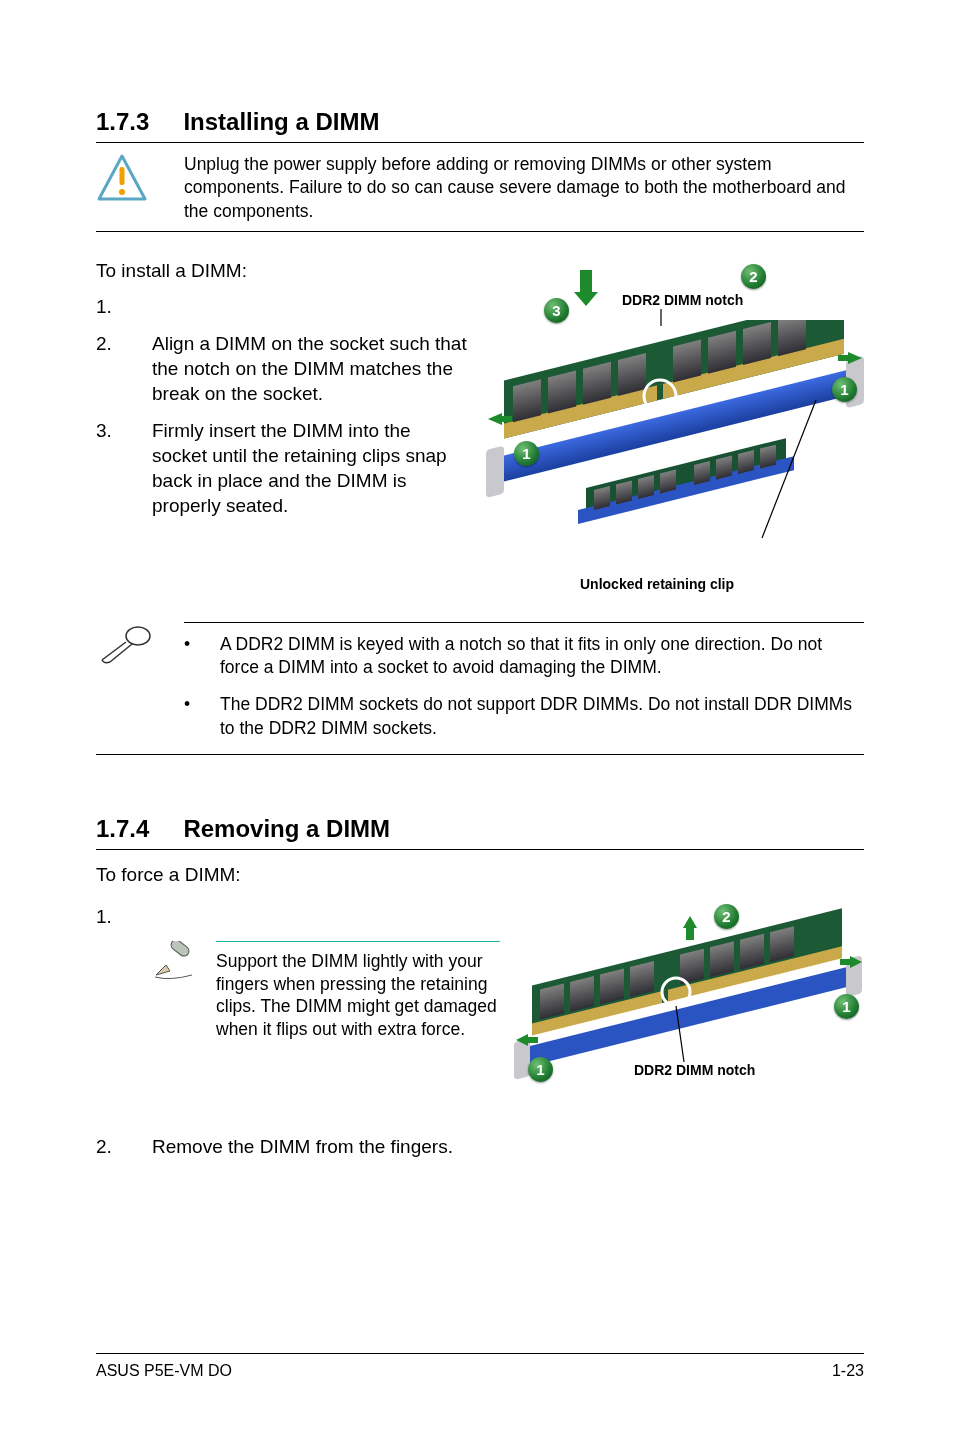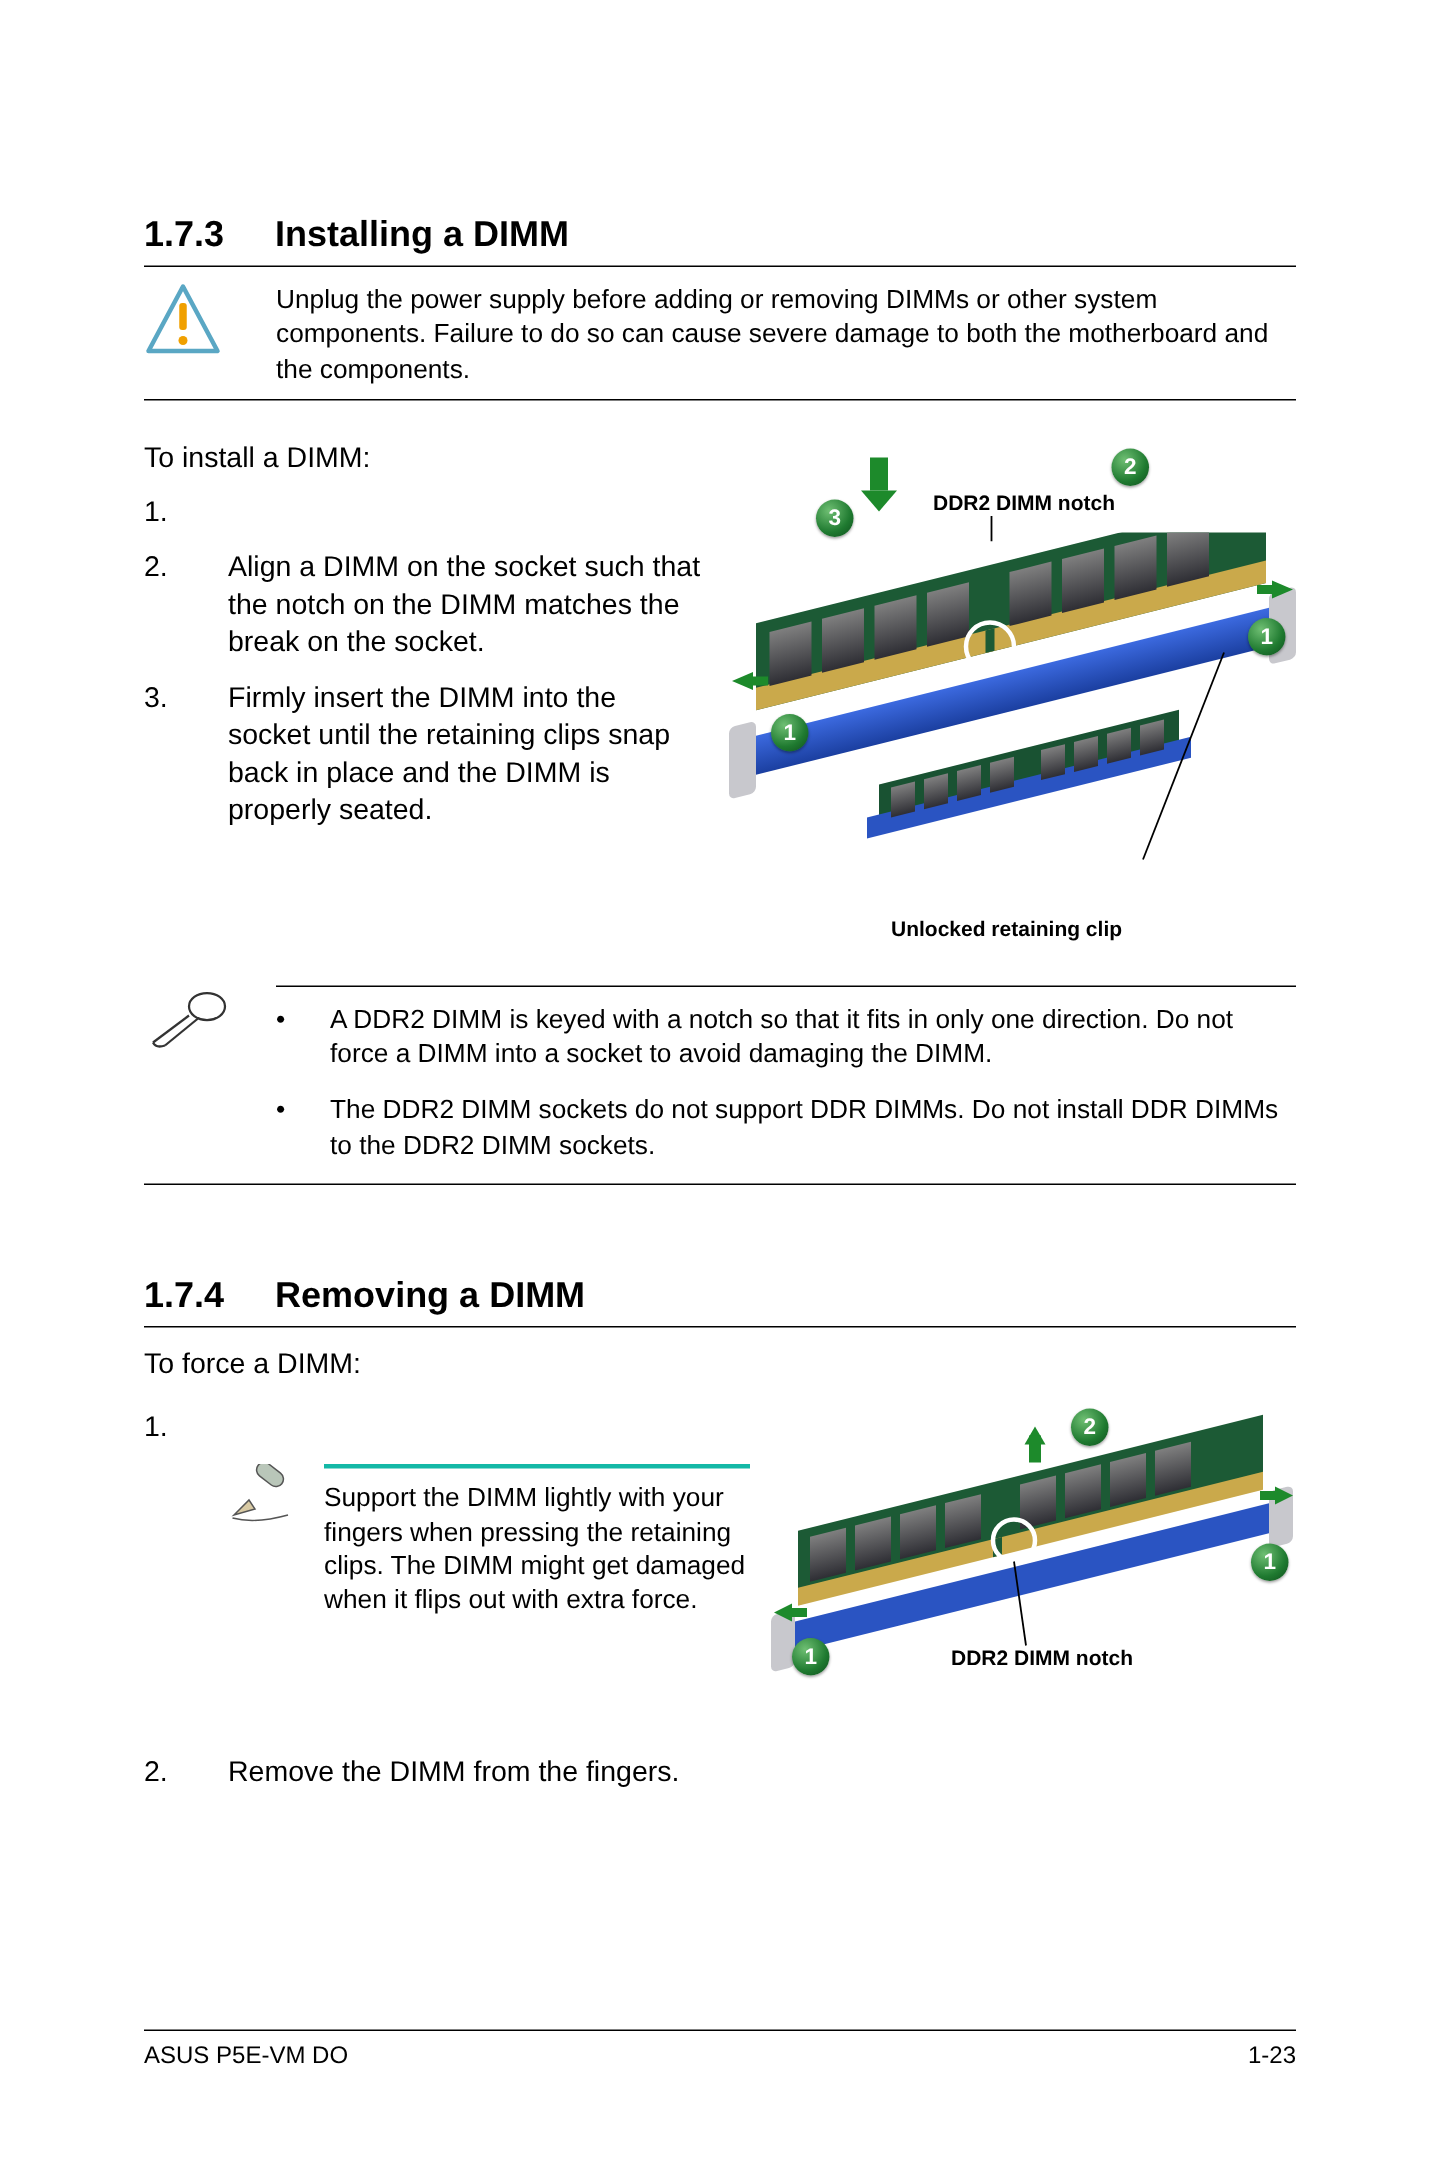--- a/index.html
+++ b/index.html
@@ -11,21 +11,20 @@
     color: #000;
     position: relative;
     padding: 108px 90px 0 96px;
   }
   .section-heading {
     display: flex;
     gap: 34px;
     font-size: 24px;
     font-weight: bold;
     margin-bottom: 6px;
-    margin-top: 35px;
   }
   .hr { border: none; border-top: 1px solid #000; margin-bottom: 10px; }
   .caution-row {
     display: flex;
     gap: 36px;
     align-items: flex-start;
     margin-bottom: 8px;
   }
   .caution-icon { flex: 0 0 52px; }
   .caution-text { font-size: 17.5px; line-height: 1.33; }
@@ -41,21 +40,21 @@
     display: flex;
     gap: 32px;
     margin-top: 26px;
     align-items: flex-start;
     border-bottom: 1px solid #000;
     padding-bottom: 14px;
     margin-bottom: 60px;
   }
   .note-icon { flex: 0 0 56px; }
   .note-body { flex: 1; border-top: 1px solid #000; padding-top: 10px; }
-  .note-body.single { border-top: 3px solid #14b8a6; padding-top: 8px; }
+  .note-body.single { border-top: 1px solid #14b8a6; padding-top: 8px; }
   .bullet-row { display: flex; font-size: 17.5px; line-height: 1.33; margin-bottom: 14px; }
   .bullet-row:last-child { margin-bottom: 0; }
   .bullet-row .dot { width: 36px; flex: 0 0 36px; }
   .col-right svg { display: block; }
   .figtxt { position: absolute; font-weight: bold; font-size: 14px; }
   .circle-badge {
     position: absolute;
     width: 25px; height: 25px;
     border-radius: 50%;
     background: radial-gradient(circle at 35% 30%, #6fbf73 0%, #1f7a30 60%, #0e4d1c 100%);
@@ -186,21 +185,21 @@
         <rect x="130" y="44" width="16" height="20" fill="url(#chip)"></rect>
         <rect x="152" y="44" width="16" height="20" fill="url(#chip)"></rect>
         <rect x="174" y="44" width="16" height="20" fill="url(#chip)"></rect>
       </g>
 
       <line x1="330" y1="80" x2="276" y2="218" stroke="#000" stroke-width="1.2"></line>
     </svg>
 
     <span class="circle-badge" style="top:181px;left:28px">1</span>
     <span class="circle-badge" style="top:117px;left:346px">1</span>
-    <span class="figtxt" style="top:316px;left:108px">Unlocked retaining clip</span>
+    <span class="figtxt" style="top:316px;left:94px">Unlocked retaining clip</span>
   </div>
 </div>
 
 <div class="note-block">
   <div class="note-icon">
     <svg width="56" height="42" viewBox="0 0 56 42">
       <ellipse cx="42" cy="14" rx="12" ry="9" fill="none" stroke="#333" stroke-width="1.5"></ellipse>
       <path d="M30 20 L6 38" stroke="#333" stroke-width="1.5"></path>
       <path d="M36 22 L14 40" stroke="#333" stroke-width="1.5"></path>
       <path d="M6 38 Q8 42 14 40" fill="none" stroke="#333" stroke-width="1.5"></path>

